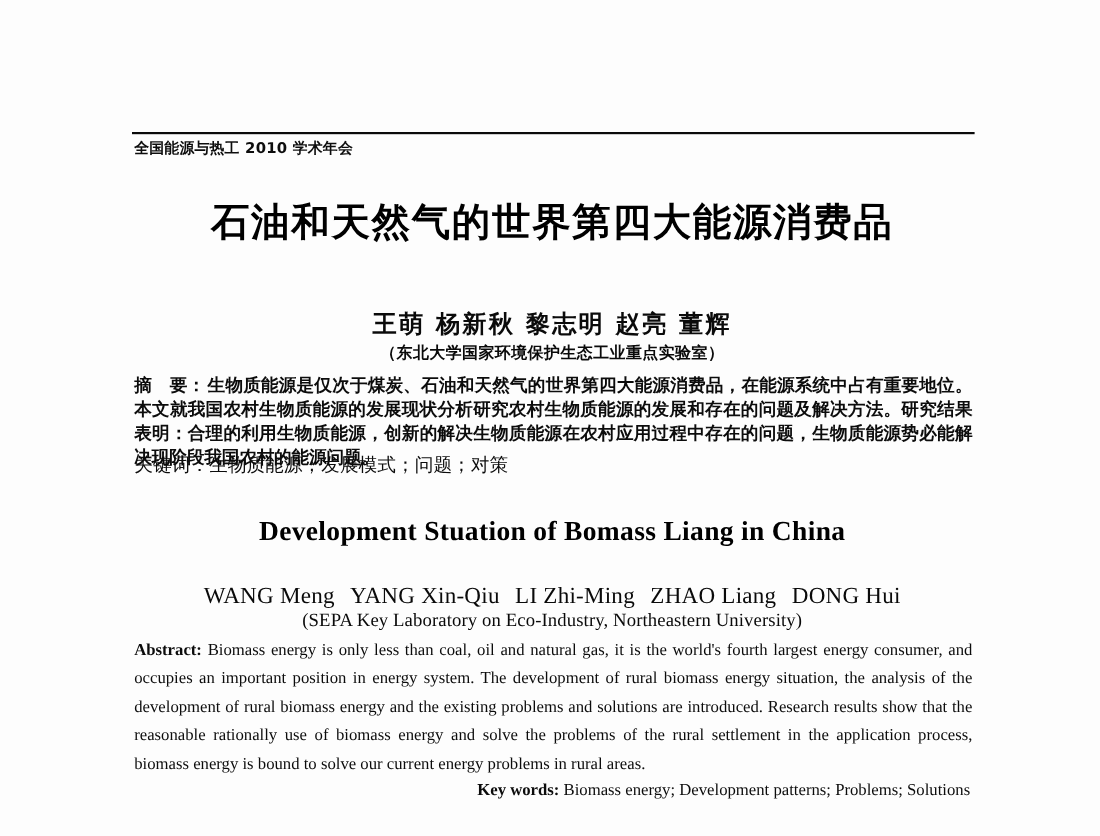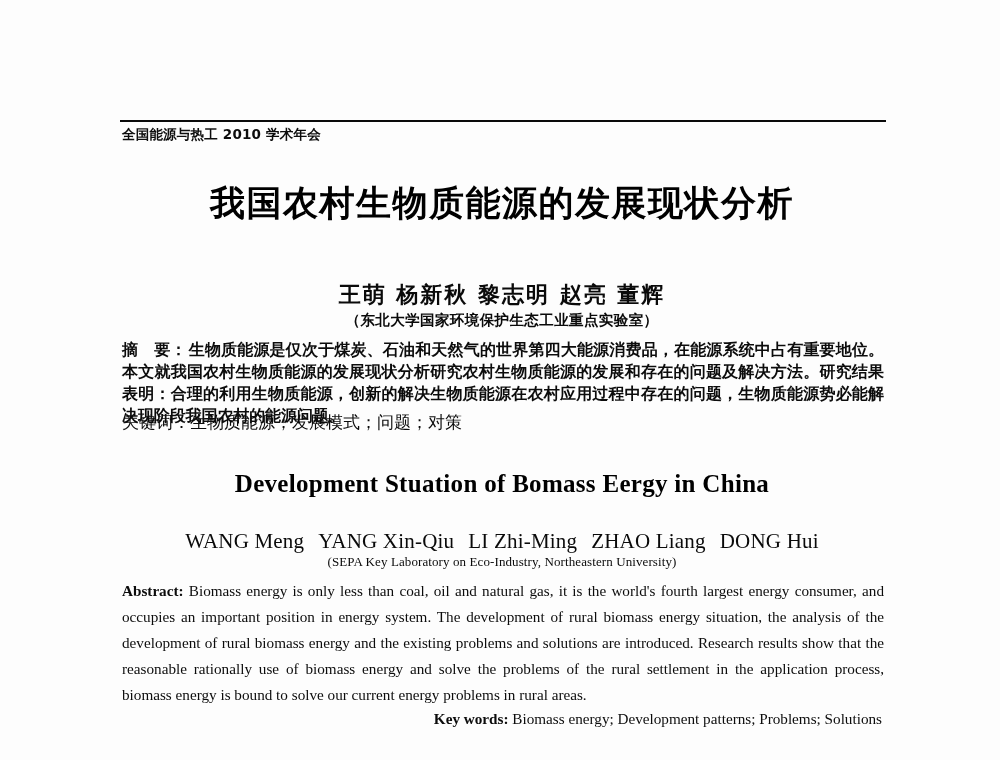--- a/index.html
+++ b/index.html
@@ -147,21 +147,21 @@
     color: #0a0a0a;
   }
   .en-authors .sep { display: inline-block; width: 14px; }
   .en-affil {
     position: absolute;
     left: 0;
     top: 554px;
     width: 760px;
     text-align: center;
     font-family: "Liberation Serif", "DejaVu Serif", serif;
-    font-size: 13px;
+    font-size: 17px;
     letter-spacing: 0.1px;
     color: #0a0a0a;
   }
   .en-abstract {
     position: absolute;
     left: 0;
     top: 578px;
     width: 762px;
     font-family: "Liberation Serif", "DejaVu Serif", serif;
     font-size: 15.2px;
@@ -189,35 +189,35 @@
 <body>
 
 <div class="page">
   <div class="inner">
 
     <div class="runhead">
       <span class="runhead-left">全国能源与热工 2010 学术年会</span>
     </div>
     <div class="header-rule"></div>
 
-    <div class="cn-title">我国农村生物质能源的发展现状分析</div>
+    <div class="cn-title">石油和天然气的世界第四大能源消费品</div>
 
     <div class="cn-authors">王萌  杨新秋  黎志明  赵亮  董辉</div>
 
     <div class="cn-affil">（东北大学国家环境保护生态工业重点实验室）</div>
 
     <div class="cn-abstract">
       <span class="lbl">摘　要：</span><span>生物质能源是仅次于煤炭、石油和天然气的世界第四大能源消费品，在能源系统中占有重要地位。本文就我国农村生物质能源的发展现状分析研究农村生物质能源的发展和存在的问题及解决方法。研究结果表明：合理的利用生物质能源，创新的解决生物质能源在农村应用过程中存在的问题，生物质能源势必能解决现阶段我国农村的能源问题。</span>
     </div>
 
     <div class="cn-keywords">
       <span class="lbl">关键词：</span><span>生物质能源；发展模式；问题；对策</span>
     </div>
 
-    <div class="en-title">Development Stuation of Bomass Eergy in China</div>
+    <div class="en-title">Development Stuation of Bomass Liang in China</div>
 
     <div class="en-authors">
       <span>WANG Meng</span><span class="sep"></span><span>YANG Xin-Qiu</span><span class="sep"></span><span>LI Zhi-Ming</span><span class="sep"></span><span>ZHAO Liang</span><span class="sep"></span><span>DONG Hui</span>
     </div>
 
     <div class="en-affil">(SEPA Key Laboratory on Eco-Industry, Northeastern University)</div>
 
     <div class="en-abstract">
       <span class="lbl">Abstract:</span><span> Biomass energy is only less than coal, oil and natural gas, it is the world's fourth largest energy consumer, and occupies an important position in energy system. The development of rural biomass energy situation,  the analysis of the development of rural biomass energy and the existing problems and solutions are introduced. Research results show that the reasonable rationally use of biomass energy and solve the problems of the rural settlement in the application process, biomass energy is bound to solve our current energy problems in rural areas.</span>
     </div>

